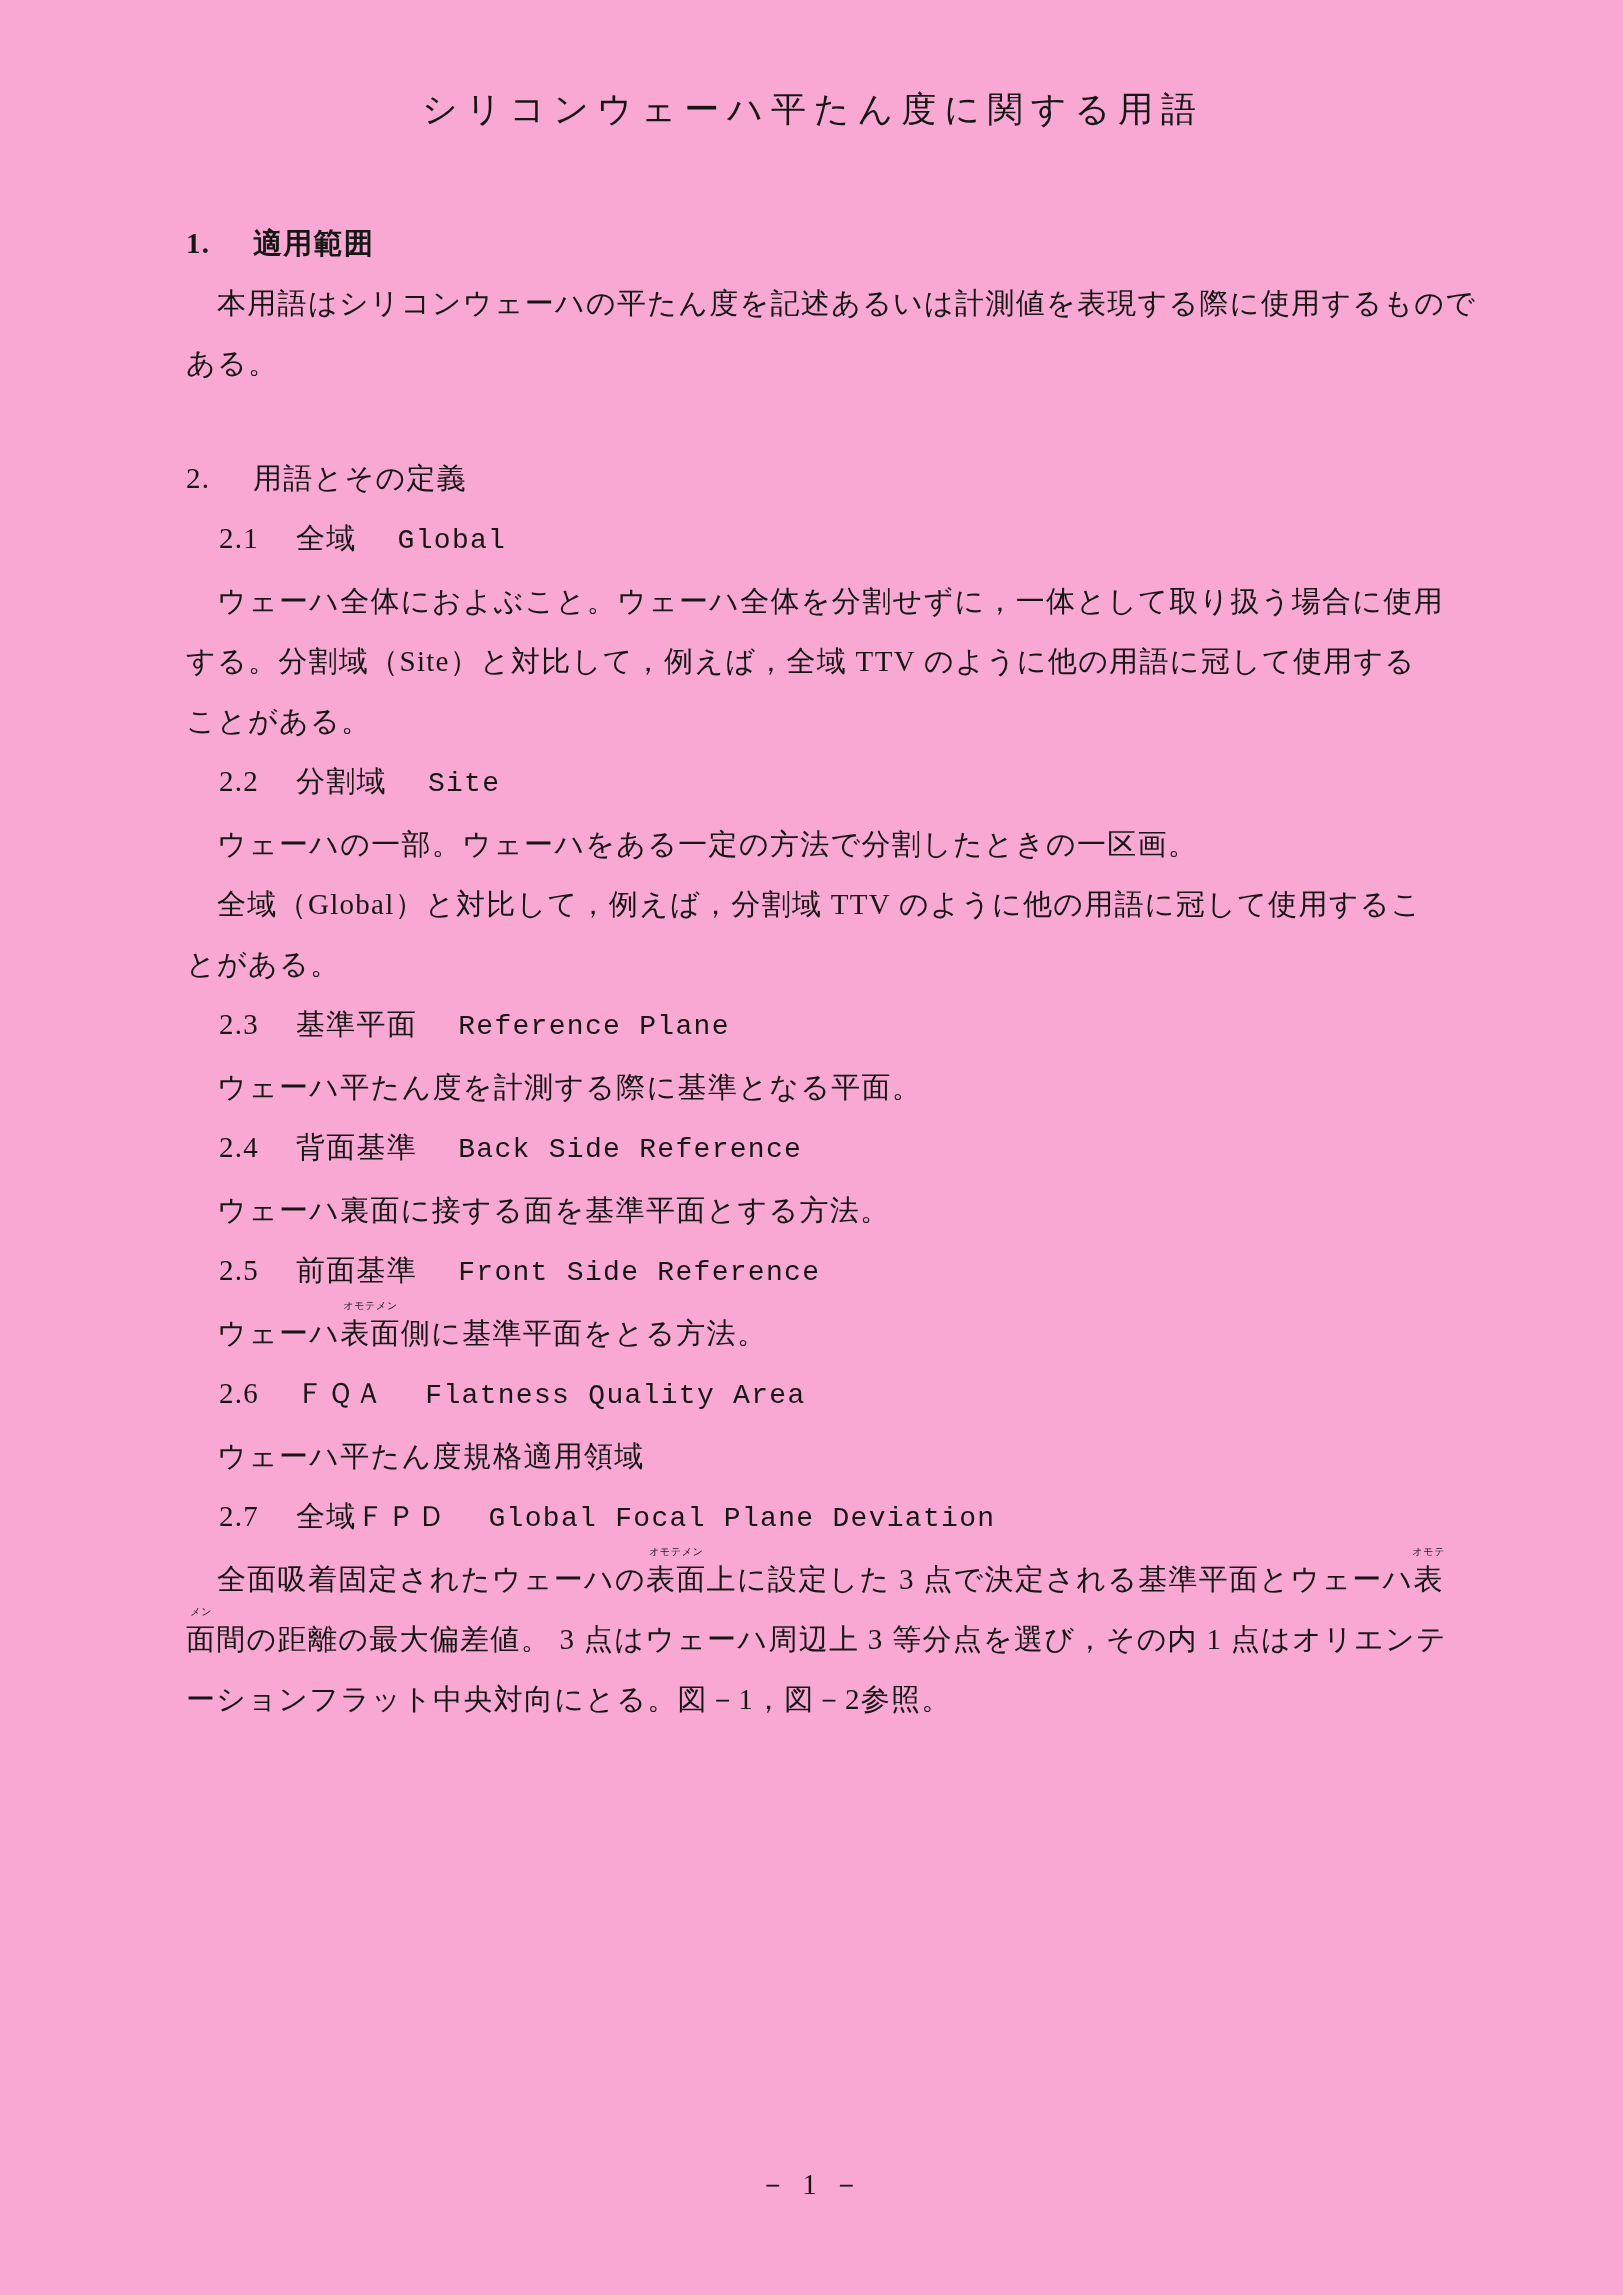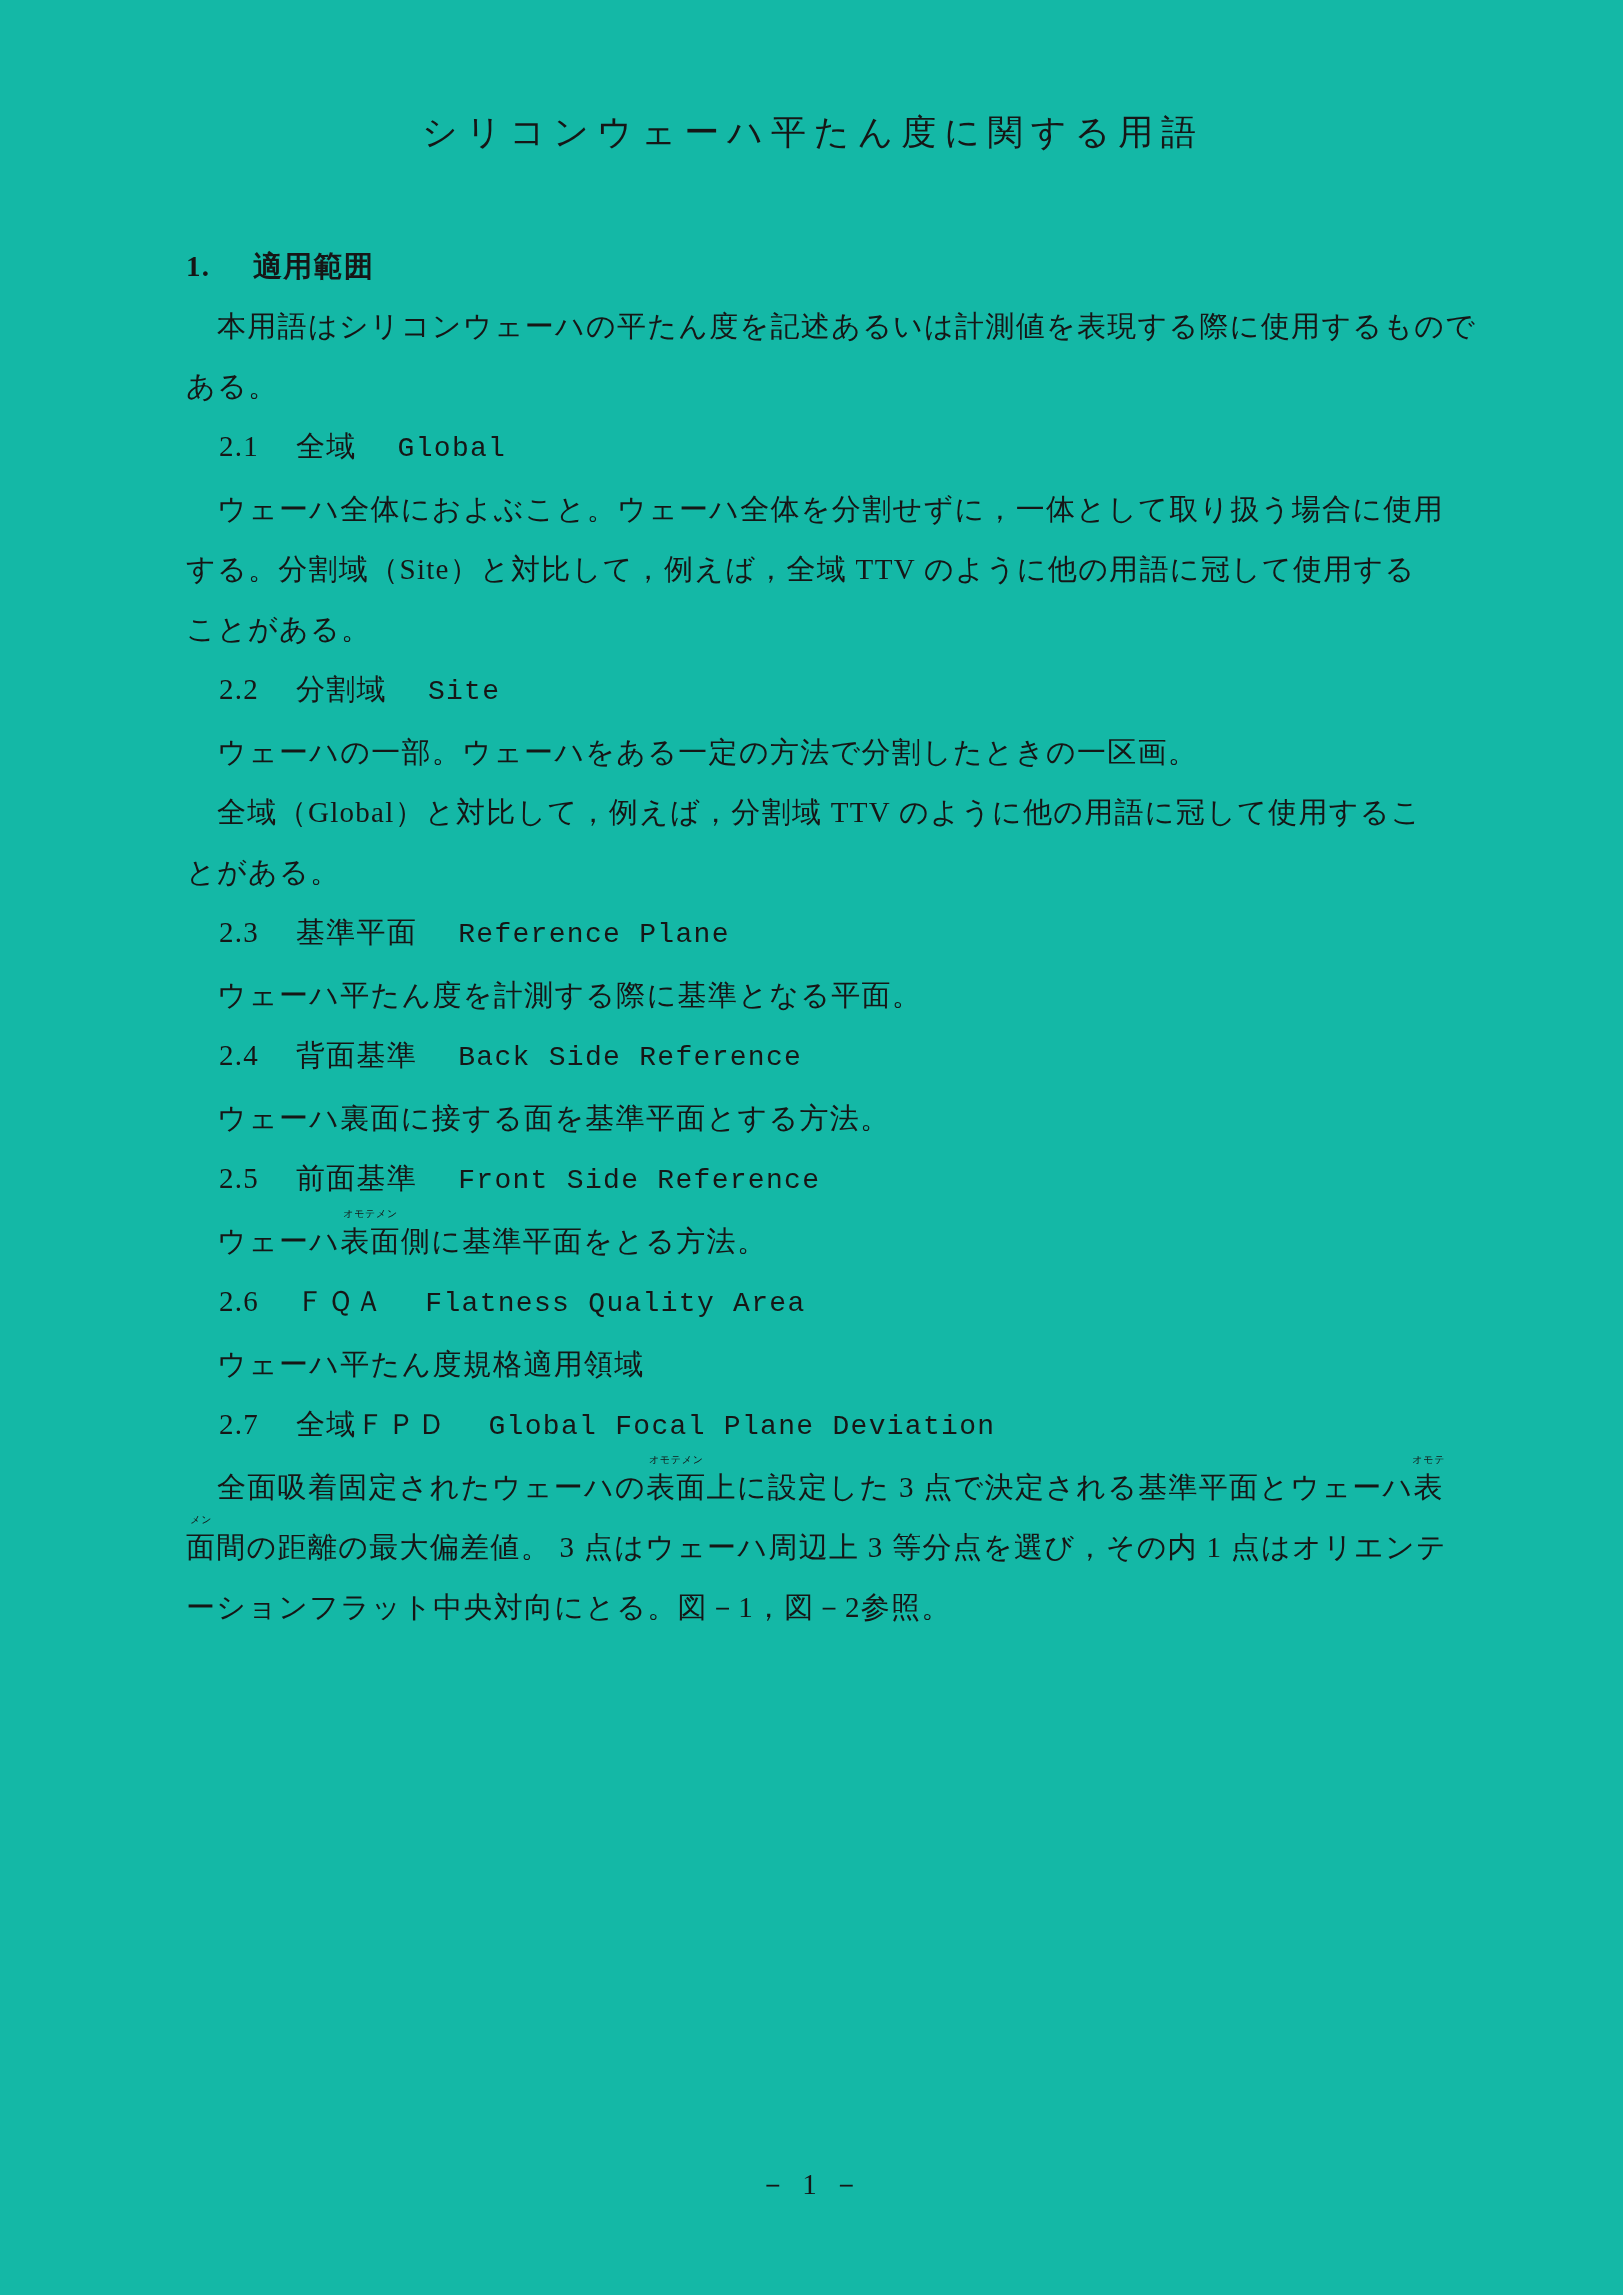--- a/index.html
+++ b/index.html
@@ -2,23 +2,23 @@
 <html style="font-size:10.5px"><head>
 <meta charset="utf-8">
 <style>
   * { margin:0; padding:0; box-sizing:border-box; }
   html,body { background:#e8e8e6; }
   body { width:1623px; font-family:"Liberation Serif","DejaVu Serif",serif; }
   .page {
     position:relative;
     width:1623px; height:2295px;
     margin:0 auto;
-    background:#14b8a6;
+    background:#f9a8d4;
     color:#161616;
-    padding:103px 183px 0 186px;
+    padding:80px 183px 0 186px;
     overflow:hidden;
   }
   .line { font-size:29px; line-height:60px; letter-spacing:1.3px; white-space:nowrap; }
   .title {
     font-size:35px; line-height:60px; letter-spacing:7.9px;
     text-align:center; font-weight:normal; white-space:nowrap;
   }
   .h-sec { margin-left:0; }
   .h-sec .num { display:inline-block; min-width:67px; }
   .h-sub { margin-left:33px; }
@@ -42,20 +42,21 @@
 <body>
 
 <div class="page">
 
   <h1 class="title">シリコンウェーハ平たん度に関する用語</h1>
 
   <div class="line h-sec sp-after-title"><span class="num">1.</span><span>適用範囲</span></div>
   <div class="line ind">本用語はシリコンウェーハの平たん度を記述あるいは計測値を表現する際に使用するもので</div>
   <div class="line">ある。</div>
 
+  <div class="line h-sec sp-new-section"><span class="num">2.</span><span>用語とその定義</span></div>
 
   <div class="line h-sub"><span class="num">2.1</span><span class="jp">全域</span><span class="en">Global</span></div>
   <div class="line ind">ウェーハ全体におよぶこと。ウェーハ全体を分割せずに，一体として取り扱う場合に使用</div>
   <div class="line">する。分割域（Site）と対比して，例えば，全域 TTV のように他の用語に冠して使用する</div>
   <div class="line">ことがある。</div>
 
   <div class="line h-sub"><span class="num">2.2</span><span class="jp">分割域</span><span class="en">Site</span></div>
   <div class="line ind">ウェーハの一部。ウェーハをある一定の方法で分割したときの一区画。</div>
   <div class="line ind">全域（Global）と対比して，例えば，分割域 TTV のように他の用語に冠して使用するこ</div>
   <div class="line">とがある。</div>

